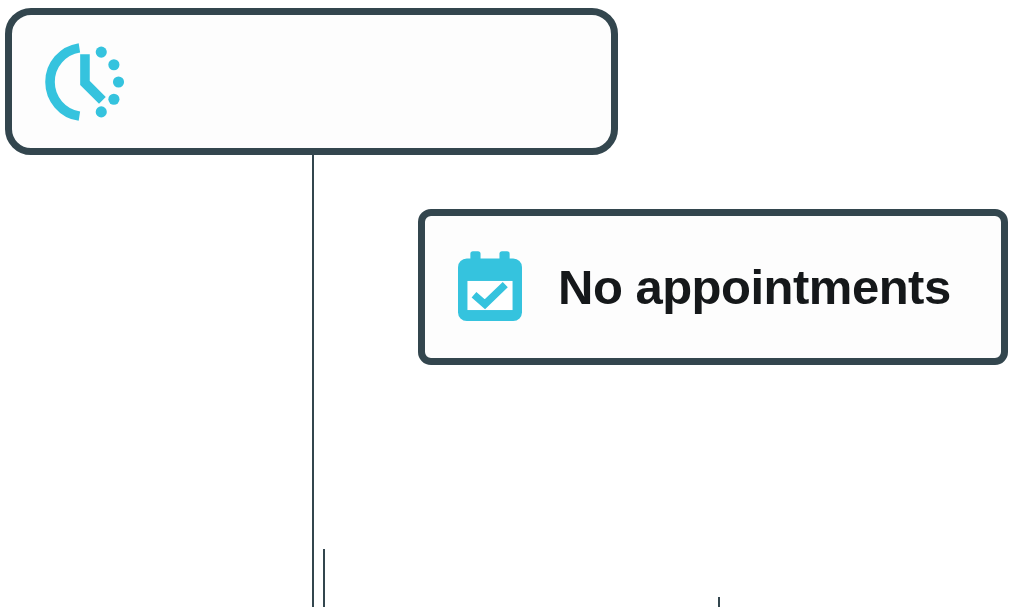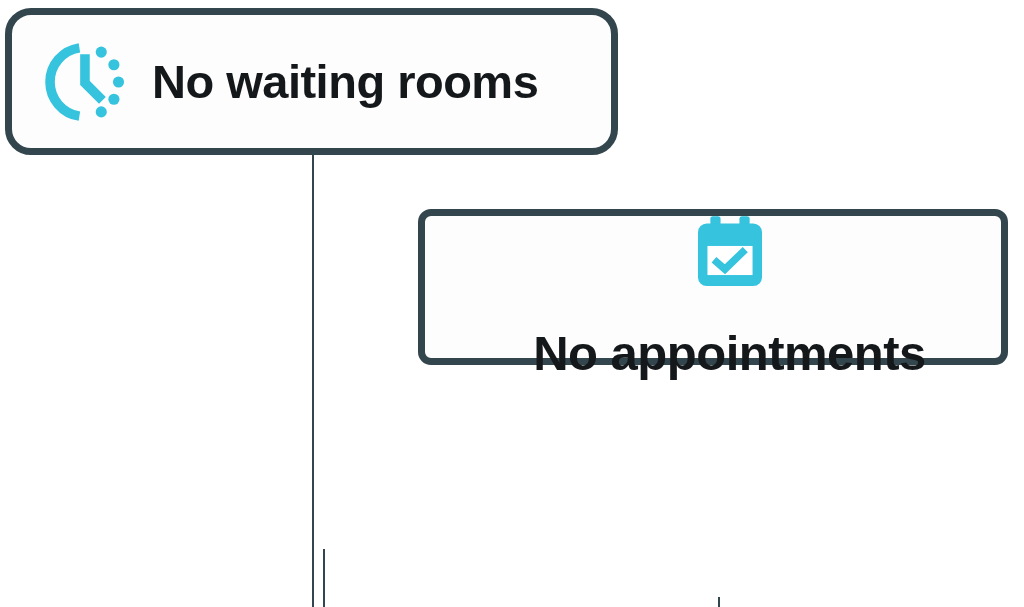--- a/index.html
+++ b/index.html
@@ -45,21 +45,20 @@
     border-radius: 26px;
     padding-left: 26px;
     gap: 22px;
   }
   .badge.appointments {
     left: 418px; top: 209px;
     width: 590px; height: 156px;
     border-radius: 13px;
     padding-left: 33px;
     gap: 36px;
-    flex-direction: column;
   }
   .badge-label {
     color: var(--text);
     font-weight: 600;
     letter-spacing: -0.5px;
     white-space: nowrap;
   }
   .badge.waiting .badge-label { font-size: 47px; }
   .badge.appointments .badge-label { font-size: 49px; }
   .icon { display: block; flex: 0 0 auto; }
@@ -81,21 +80,20 @@
   <div class="badge waiting">
     <svg class="icon clock" viewBox="0 0 48 48" aria-hidden="true">
       <path class="accent-stroke" stroke-width="5" d="M 21.6 6.2 A 18 18 0 0 0 21.6 41.8"></path>
       <path class="accent-stroke" stroke-width="5" stroke-linejoin="miter" d="M 24.5 9.5 L 24.5 24.5 L 33.6 33.6"></path>
       <circle class="accent-fill" cx="33" cy="8.4" r="2.9"></circle>
       <circle class="accent-fill" cx="39.6" cy="15" r="2.9"></circle>
       <circle class="accent-fill" cx="42" cy="24" r="2.9"></circle>
       <circle class="accent-fill" cx="39.6" cy="33" r="2.9"></circle>
       <circle class="accent-fill" cx="33" cy="39.6" r="2.9"></circle>
     </svg>
-    <span class="badge-label">No waiting rooms</span>
   </div>
 
   <div class="badge appointments">
     <svg class="icon calendar" viewBox="0 0 44 50" aria-hidden="true">
       <rect class="accent-fill" x="8.5" y="0" width="7" height="11" rx="1.8"></rect>
       <rect class="accent-fill" x="28.5" y="0" width="7" height="11" rx="1.8"></rect>
       <rect class="accent-fill" x="0" y="5" width="44" height="43" rx="6"></rect>
       <rect class="white-fill" x="6.5" y="20.5" width="31" height="20"></rect>
       <path class="accent-stroke" stroke-width="5" stroke-linejoin="miter" d="M 11 30 L 18.5 36.5 L 32.5 23"></path>
     </svg>

